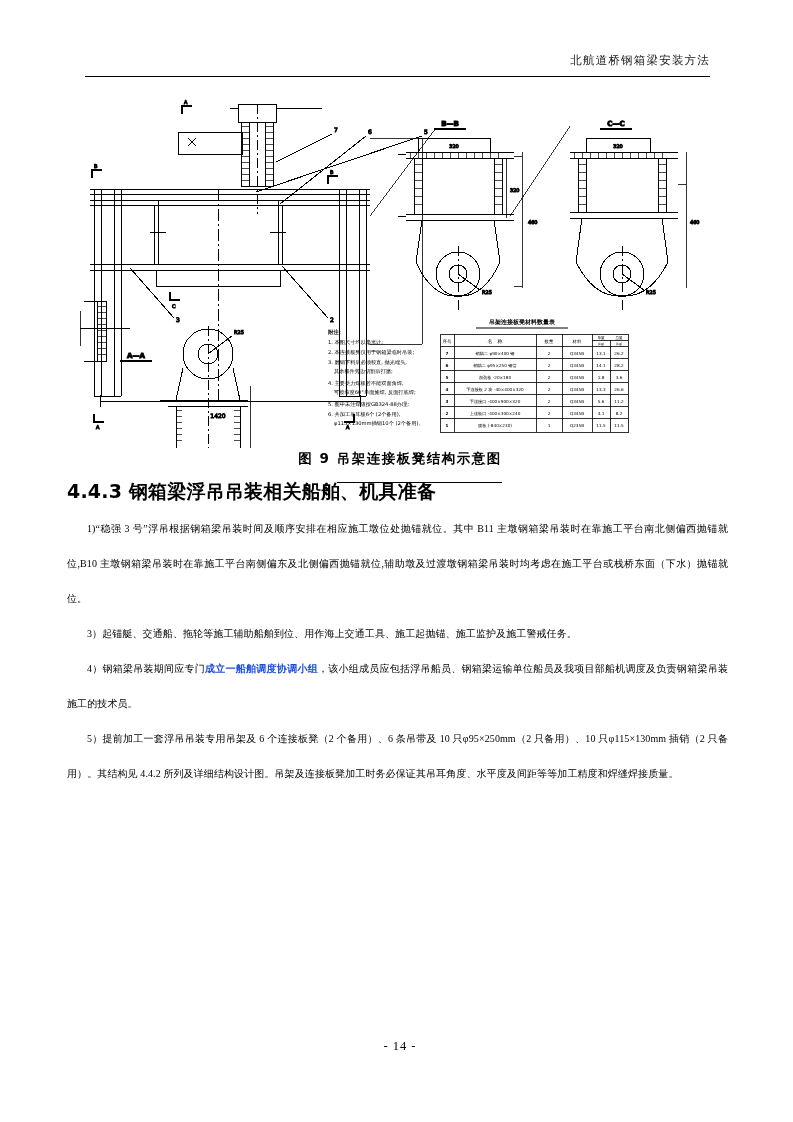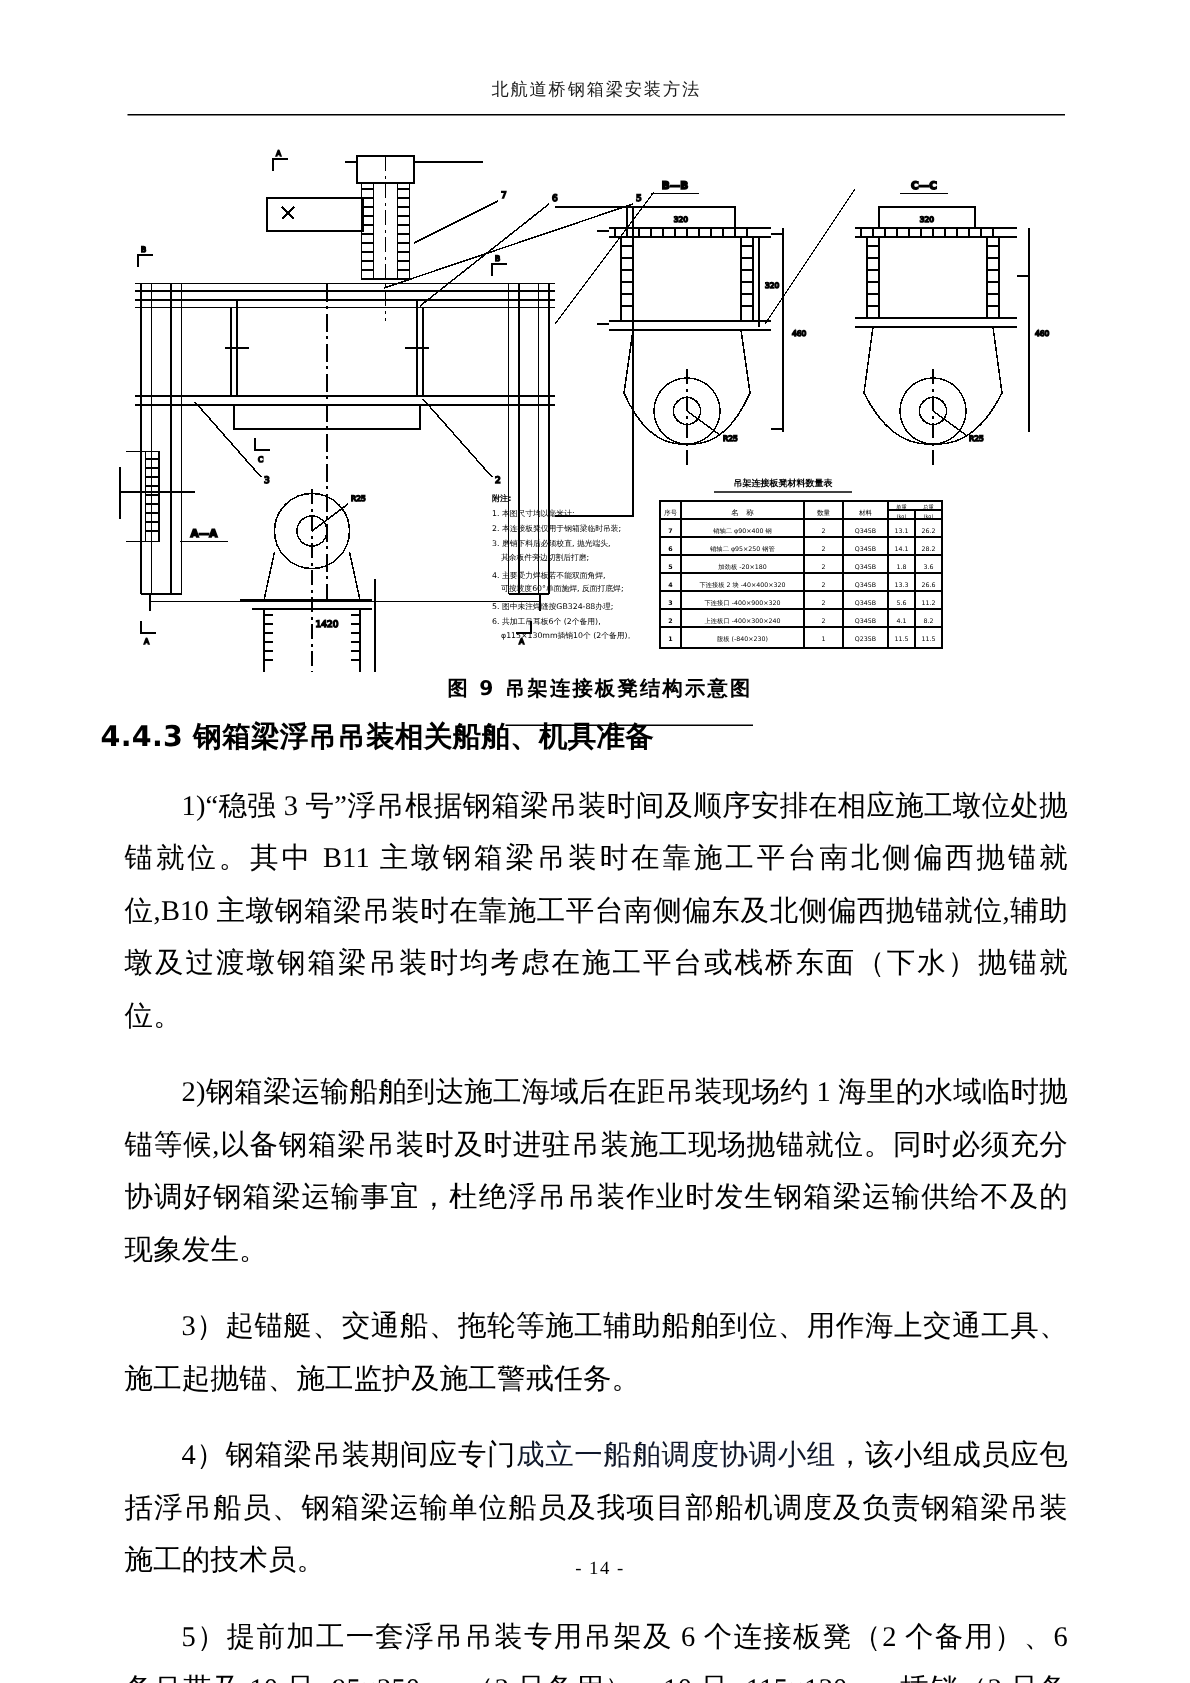--- a/index.html
+++ b/index.html
@@ -25,21 +25,21 @@
 
   
   .header-zone {
     position: absolute;
     left: 85px;
     top: 52px;
     width: 625px;
     height: 30px;
   }
   .header-title {
-    text-align: center;
+    text-align: right;
     font-size: 11.5px;
     letter-spacing: 1.2px;
     color: #1a1a1a;
     line-height: 16px;
     font-family: "Liberation Serif", "DejaVu Serif", serif;
   }
   .header-rule {
     position: absolute;
     left: 0;
     top: 24px;
@@ -87,32 +87,32 @@
   }
   h2.section-heading {
     margin: 0 0 7px 0;
     font-size: 19px;
     font-weight: bold;
     font-family: "DejaVu Sans", "Liberation Sans", sans-serif;
     letter-spacing: 0.2px;
     line-height: 26px;
   }
   p.para {
-    margin: 16px;
-    font-size: 19px;
+    margin: 0;
+    font-size: 10px;
     line-height: 35px;
     text-align: justify;
     text-justify: inter-ideograph;
     text-indent: 2em;
     letter-spacing: 0.1px;
     font-family: "Liberation Serif", "DejaVu Serif", serif;
   }
   .hl-red {
-    color: #0f172a;
-    font-weight: normal;
+    color: #1d4ed8;
+    font-weight: bold;
     font-family: "DejaVu Sans", "Liberation Sans", sans-serif;
   }
 
   
   .footer-zone {
     position: absolute;
     left: 70px;
     top: 1036px;
     width: 660px;
     text-align: center;
@@ -524,21 +524,20 @@
   <div class="fig-caption">
     <span>图 9</span>
     <span class="underlined">吊架连接板凳结构示意图</span>
   </div>
 
   <div class="body-zone">
 
     <h2 class="section-heading">4.4.3 钢箱梁浮吊吊装相关船舶、机具准备</h2>
 
     <p class="para">1)“稳强 3 号”浮吊根据钢箱梁吊装时间及顺序安排在相应施工墩位处抛锚就位。其中 B11 主墩钢箱梁吊装时在靠施工平台南北侧偏西抛锚就位,B10 主墩钢箱梁吊装时在靠施工平台南侧偏东及北侧偏西抛锚就位,辅助墩及过渡墩钢箱梁吊装时均考虑在施工平台或栈桥东面（下水）抛锚就位。</p>
-    <p class="para">2)钢箱梁运输船舶到达施工海域后在距吊装现场约 1 海里的水域临时抛锚等候,以备钢箱梁吊装时及时进驻吊装施工现场抛锚就位。同时必须充分协调好钢箱梁运输事宜，杜绝浮吊吊装作业时发生钢箱梁运输供给不及的现象发生。</p>
     <p class="para">3）起锚艇、交通船、拖轮等施工辅助船舶到位、用作海上交通工具、施工起抛锚、施工监护及施工警戒任务。</p>
 
     <p class="para"><span>4）钢箱梁吊装期间应专门</span><span class="hl-red">成立一船舶调度协调小组</span><span>，该小组成员应包括浮吊船员、钢箱梁运输单位船员及我项目部船机调度及负责钢箱梁吊装施工的技术员。</span></p>
 
     <p class="para">5）提前加工一套浮吊吊装专用吊架及 6 个连接板凳（2 个备用）、6 条吊带及 10 只φ95×250mm（2 只备用）、10 只φ115×130mm 插销（2 只备用）。其结构见 4.4.2 所列及详细结构设计图。吊架及连接板凳加工时务必保证其吊耳角度、水平度及间距等等加工精度和焊缝焊接质量。</p>
   </div>
 
   <div class="footer-zone">
     <span class="page-number">- 14 -</span>
   </div>

